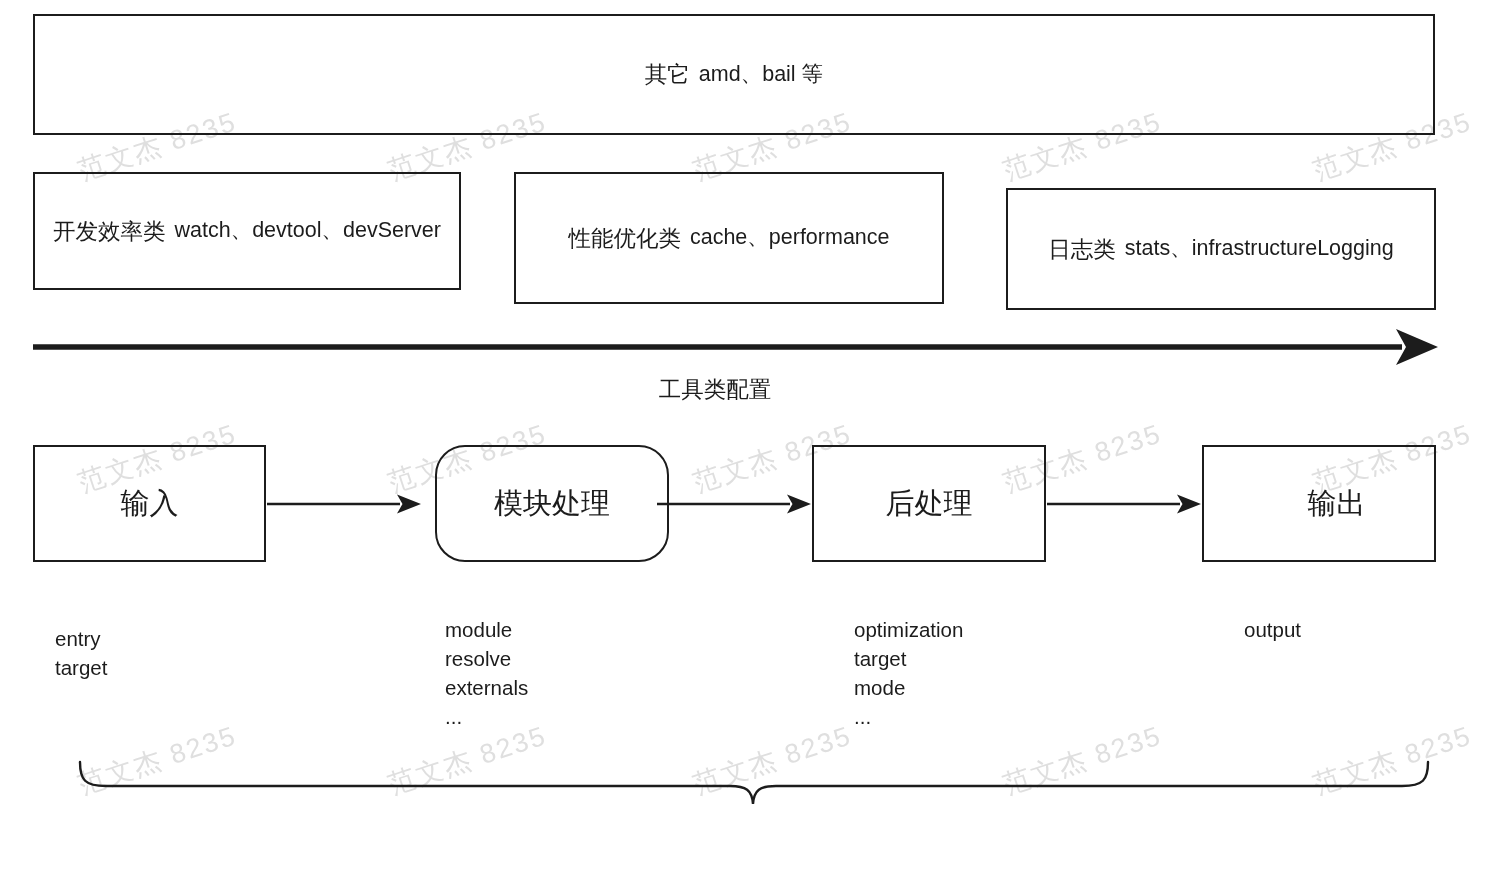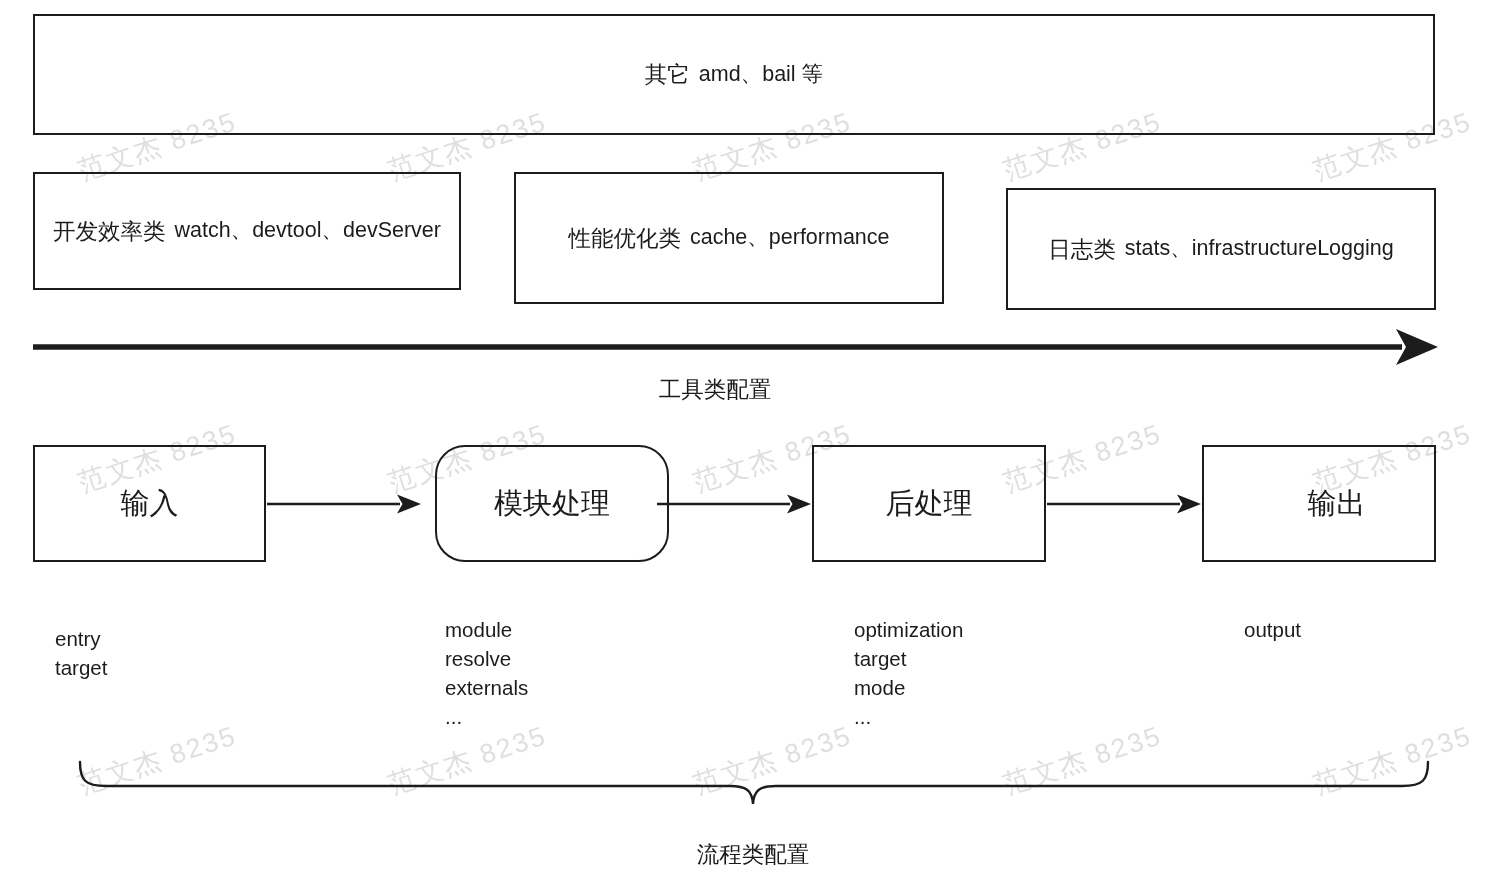--- a/index.html
+++ b/index.html
@@ -171,17 +171,16 @@
   <div class="options" style="left:854px; top:615px;">
     <div>optimization</div>
     <div>target</div>
     <div>mode</div>
     <div>...</div>
   </div>
   <div class="options" style="left:1244px; top:615px;">
     <div>output</div>
   </div>
 
-  <div class="brace-label" style="left:653px; top:839px; width:200px;">流程类配置</div>
 
   <div class="credit" style="right:18px; top:838px;margin-top:48px;">@稀土掘金技术社区</div>
 
 </div>
 
 </body></html>

